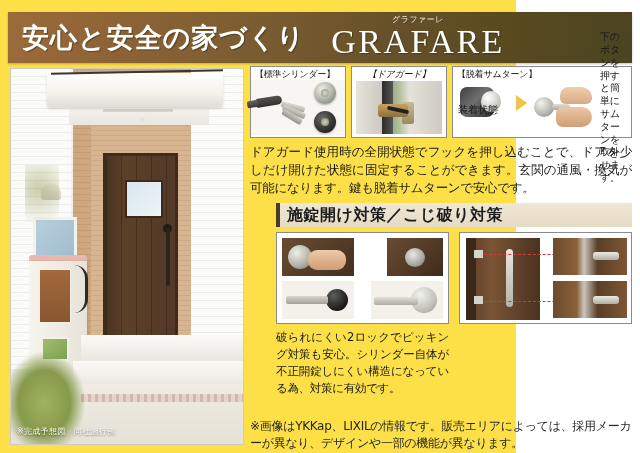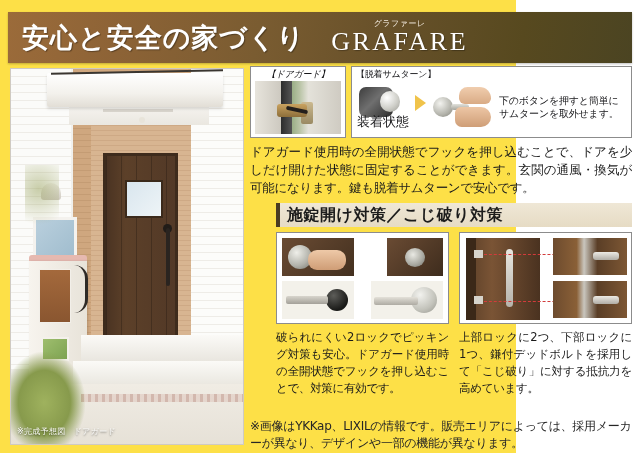--- a/index.html
+++ b/index.html
@@ -22,21 +22,21 @@
     font-size:27px;font-weight:700;letter-spacing:1px;margin-left:14px;
     text-shadow:1px 1px 1px rgba(0,0,0,.35);white-space:nowrap;
   }
   .logo-wrap{display:flex;flex-direction:column;align-items:center;margin-left:26px;line-height:1;}
   .logo-ruby{
     color:#f4ece0;font-family:"DejaVu Sans",sans-serif;font-size:8px;
     letter-spacing:.5px;margin-bottom:1px;white-space:nowrap;
   }
   .logo-main{
     color:#ffffff;font-family:"Liberation Serif","DejaVu Serif",serif;
-    font-size:26px;font-weight:400;letter-spacing:2.5px;white-space:nowrap;
+    font-size:34px;font-weight:400;letter-spacing:2.5px;white-space:nowrap;
     text-shadow:1px 1px 1px rgba(0,0,0,.3);
   }
 
   
   .photo{
     position:absolute;left:10px;top:68px;width:232px;height:375px;
     overflow:hidden;background:#dcdcd6;border:1px solid #cfcac2;
   }
   .ph-sky{position:absolute;inset:0;background:linear-gradient(180deg,#f2f2ef 0%,#eceae5 100%);}
   .ph-siding-l{position:absolute;left:0;top:0;width:60px;height:300px;
@@ -164,22 +164,22 @@
   .dg-plate{position:absolute;left:53%;top:40%;width:12px;height:22px;
     background:linear-gradient(180deg,#cbb98f,#9a8a63);border-radius:2px;}
 
   
   .p3-row{position:absolute;left:5px;right:4px;top:14px;bottom:2px;display:flex;align-items:center;}
   .tt-left{width:58px;position:relative;height:100%;}
   .tt-knob{position:absolute;left:2px;top:6px;width:34px;height:30px;border-radius:7px;
     background:linear-gradient(135deg,#3d3d3d 0%,#6f6f6f 45%,#2b2b2b 100%);}
   .tt-knob:after{content:"";position:absolute;right:-7px;top:4px;width:20px;height:21px;border-radius:50%;
     background:radial-gradient(circle at 35% 32%,#ffffff,#cfcfc9 55%,#9a9a94);}
-  .tt-cap{position:absolute;left:0;bottom:4px;font-family:"DejaVu Sans",sans-serif;
-    font-size:13px;color:#17171a;white-space:nowrap;margin-top:36px;}
+  .tt-cap{position:absolute;left:0;bottom:18px;font-family:"DejaVu Sans",sans-serif;
+    font-size:10px;color:#17171a;white-space:nowrap;margin-top:36px;}
   .tt-arrow{width:0;height:0;border-top:8px solid transparent;border-bottom:8px solid transparent;
     border-left:11px solid #f0c34a;margin:0 3px 10px 0;}
   .tt-hand{width:66px;height:46px;position:relative;}
   .hand-cyl{position:absolute;left:4px;top:12px;width:20px;height:20px;border-radius:50%;
     background:radial-gradient(circle at 36% 32%,#f3f3ef,#b4b4ac 60%,#7e7e76);}
   .hand-stem{position:absolute;left:22px;top:19px;width:18px;height:6px;border-radius:3px;
     background:linear-gradient(180deg,#e2e2dc,#a5a59d);}
   .hand-f1{position:absolute;left:30px;top:2px;width:32px;height:17px;border-radius:9px 12px 6px 6px;
     background:linear-gradient(180deg,#f0cdae,#d9ab85);}
   .hand-f2{position:absolute;left:26px;top:22px;width:36px;height:20px;border-radius:7px 12px 12px 8px;
@@ -288,28 +288,39 @@
     <div class="ph-gatepost"></div>
     <div class="ph-mailbox"></div>
     <div class="ph-gp-win"></div>
     <div class="ph-gp-hook"></div>
     <div class="ph-step1"></div>
     <div class="ph-step2"></div>
     <div class="ph-step3"></div>
     <div class="ph-ground"></div>
     <div class="ph-gravel"></div>
     <div class="ph-shrub"></div>
-    <div class="photo-caption">※完成予想図　ドアガード</div>
+    <div class="photo-caption">※完成予想図　同社施行例</div>
   </div>
 
   <div class="right">
 
 
     <div class="panels">
 
+      <div class="panel p1">
+        <div class="panel-label">【標準シリンダー】</div>
+        <div class="p1-art">
+          <div class="cyl-a"></div>
+          <div class="cyl-b"></div>
+          <div class="key1"></div>
+          <div class="key2"></div>
+          <div class="key3"></div>
+          <div class="key4"></div>
+        </div>
+      </div>
 
       <div class="panel p2">
         <div class="panel-label">【ドアガード】</div>
         <div class="p2-art">
           <div class="dg-door"></div>
           <div class="dg-frame"></div>
           <div class="dg-plate"></div>
           <div class="dg-hook"></div>
           <div class="dg-arm"></div>
         </div>
@@ -355,38 +366,37 @@
             </div>
             <div class="lb-bl">
               <div class="k-black-h"></div>
               <div class="k-black-b"></div>
             </div>
             <div class="lb-br">
               <div class="k-grey-h"></div>
               <div class="k-grey-b"></div>
             </div>
           </div>
-          <div class="col-text">破られにくい2ロックでピッキング対策も安心。ドアガード使用時の全開状態でフックを押し込むことで、対策に有効です。</div>
+          <div class="col-text">破られにくい2ロックでピッキング対策も安心。シリンダー自体が不正開錠しにくい構造になっている為、対策に有効です。</div>
         </div>
 
         <div class="col">
           <div class="imgbox">
             <div class="rb-door"></div>
             <div class="rb-edge"></div>
             <div class="rb-lk1"></div>
             <div class="rb-lk2"></div>
             <div class="rb-handle"></div>
             <div class="rb-lead1"></div>
             <div class="rb-lead2"></div>
             <div class="rb-c1"></div>
             <div class="rb-bolt1"></div>
             <div class="rb-c2"></div>
             <div class="rb-bolt2"></div>
           </div>
-          <div class="col-text">上部ロックに2つ、下部ロックに1つ、鎌付デッドボルトを採用して「こじ破り」に対する抵抗力を高めています。</div>
         </div>
 
       </div>
     </div>
 
   </div>
 
   <div class="note">※画像はYKKap、LIXILの情報です。販売エリアによっては、採用メーカーが異なり、デザインや一部の機能が異なります。</div>
 
 </div>

